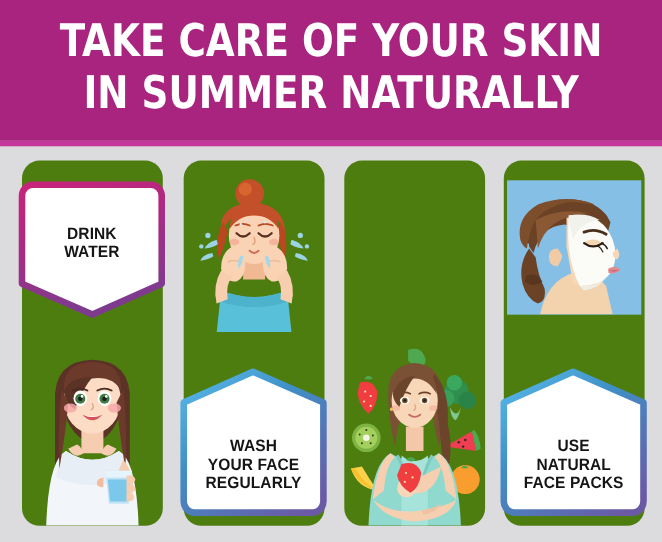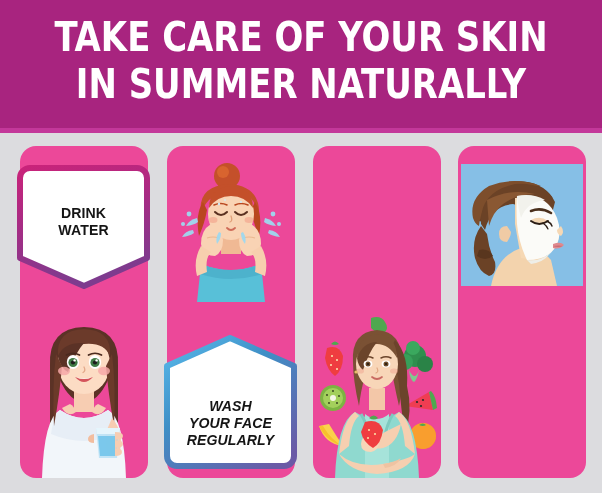--- a/index.html
+++ b/index.html
@@ -50,21 +50,21 @@
   #panels {
     position:absolute;
     left:0; top:133px;
     width:602px; height:360px;
   }
   .panel {
     position:absolute;
     top:13px;
     width:128px;
     height:332px;
-    background:#ec4899;
+    background:#4d7c0f;
     border-radius:16px;
   }
   .panel.p1 { left:20px; }
   .panel.p2 { left:167px; }
   .panel.p3 { left:313px; }
   .panel.p4 { left:458px; }
 
   
   .badge {
     position:absolute;
@@ -87,21 +87,21 @@
     font-size:15px;
     line-height:17px;
     letter-spacing:0.1px;
     white-space:pre-line;
     transform:scaleX(0.94);
   }
   
   .badge.down { top:14px; }
   .badge.down .badge-text { top:44px; }
   
-  .badge.up { bottom:4px;font-style:italic; }
+  .badge.up { bottom:4px; }
   .badge.up .badge-text { bottom:30px; }
   .badge.up.three-line .badge-text { bottom:26px; }
 
   
   .illus {
     position:absolute;
     left:0;
     width:128px;
     overflow:hidden;
   }
@@ -436,16 +436,33 @@
 
           <path d="M100 62 q4 6 0 10 q-4 -2 -4 -6 z" fill="#f6d8b4"></path>
 
           <path d="M92 80 q8 -3 11 1 q-5 5 -11 3 z" fill="#e08a8f"></path>
           <path d="M92 82 q6 -1 10 0 q-5 2 -10 0 z" fill="#c96a72"></path>
 
           <path d="M66 96 Q80 98 90 88 Q84 98 70 100 Z" fill="#eeeee8"></path>
         </svg>
       </div>
 
+      <div class="badge up three-line">
+        <div class="shell">
+          <svg width="143" height="143" viewBox="0 0 143 143">
+            <defs>
+              <linearGradient id="gbu4" x1="0.1" y1="0" x2="0.85" y2="1">
+                <stop offset="0" stop-color="#56b6e8"></stop>
+                <stop offset="0.4" stop-color="#3f8fc6"></stop>
+                <stop offset="1" stop-color="#6a5aa6"></stop>
+              </linearGradient>
+            </defs>
+            <path d="M71 7 l64 28 v90 a10 10 0 0 1 -10 10 h-107 a10 10 0 0 1 -10 -10 v-90 z" fill="#ffffff" stroke="url(#gbu4)" stroke-width="6" stroke-linejoin="round"></path>
+          </svg>
+          <div class="badge-text">USE
+NATURAL
+FACE PACKS</div>
+        </div>
+      </div>
     </div>
 
   </div>
 </div>
 
 </body></html>

